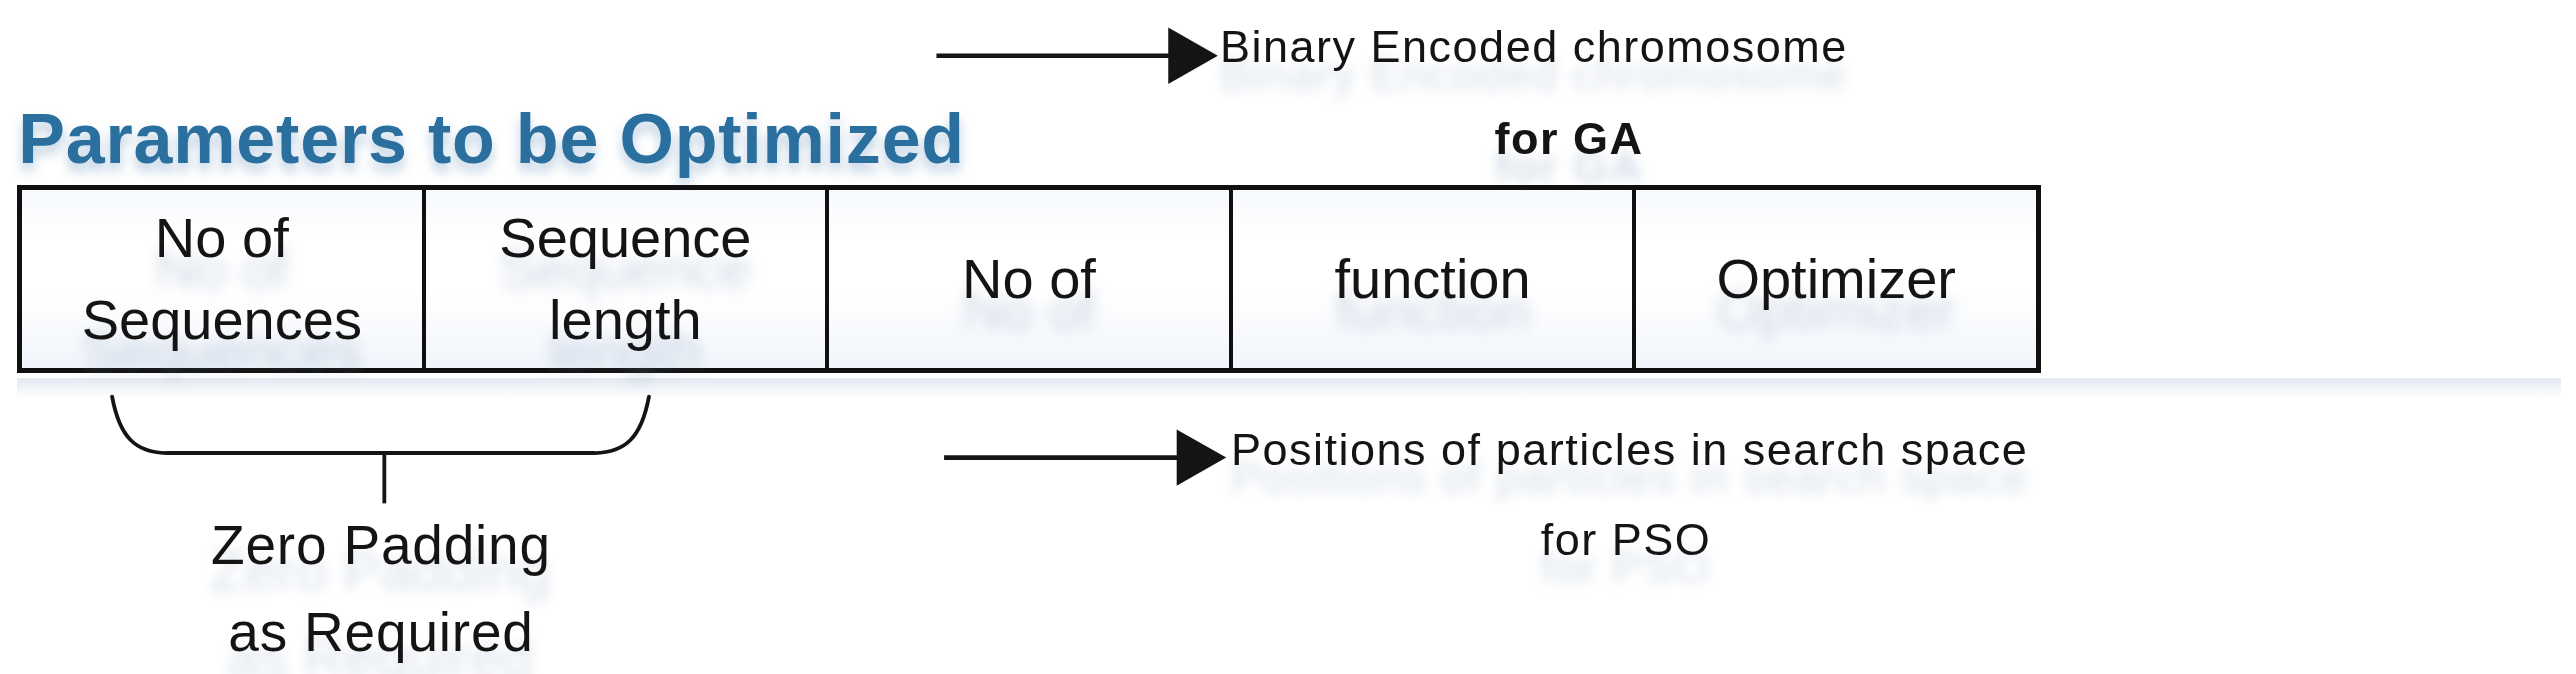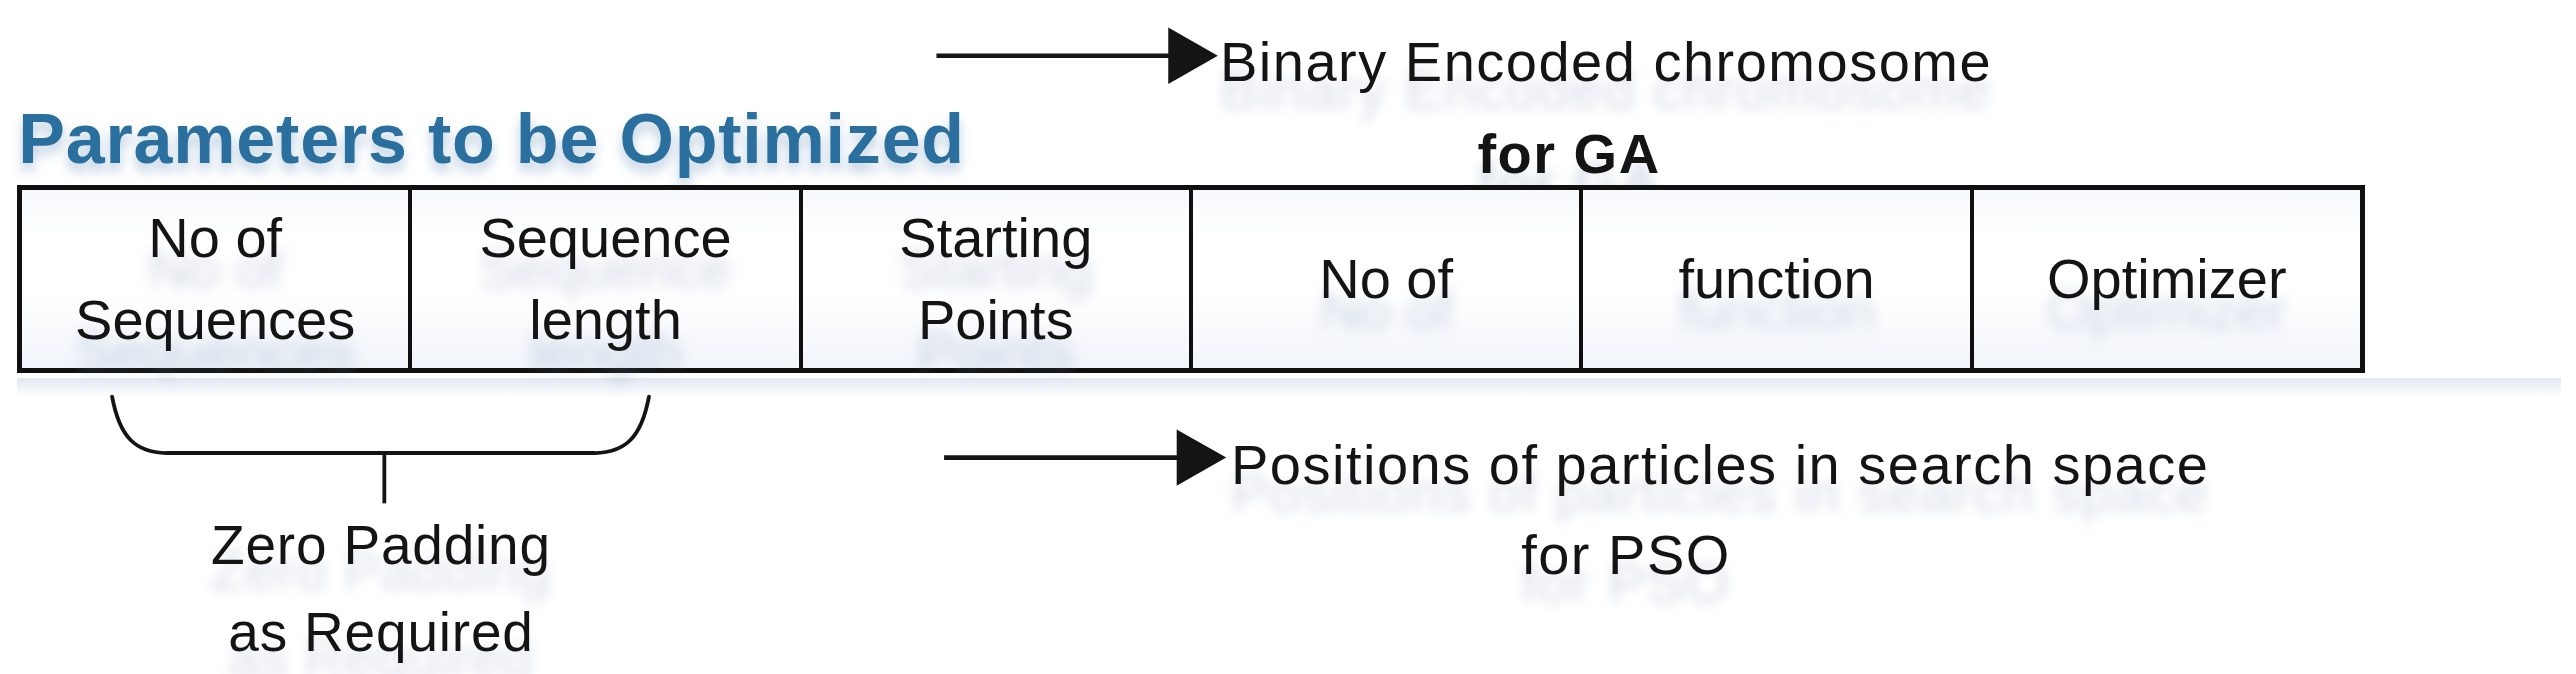--- a/index.html
+++ b/index.html
@@ -22,33 +22,32 @@
     left:18.3px; top:99px;
     font-size:70px; font-weight:bold;
     letter-spacing:0.8px;
     color:var(--title-color);
     text-shadow:0 7.6px 12.2px rgba(80,130,175,0.38);
     white-space:nowrap;
   }
 
   
   .anno{
-    font-size:56px;
+    font-size:45px;
     letter-spacing:1.5px;
     white-space:nowrap;
     color:var(--ink);
     text-shadow:0 27.5px 12.2px rgba(125,150,185,0.32);
-    margin-top:8px;
   }
   .anno-center{transform:translateX(-50%);}
 
   
   .param-table{
     left:17px; top:185px;
-    width:2348px; height:188px;
+    width:2024px; height:188px;
     border:5.3px solid #101010;
     display:flex;
     background:#ffffff;
   }
   .param-cell{
     flex:1 1 0;
     display:flex; flex-direction:column;
     justify-content:center; align-items:center;
     text-align:center;
     font-size:56px;
@@ -104,24 +103,20 @@
 <div class="abs param-table">
   <div class="param-cell">
     <div>No of</div>
     <div>Sequences</div>
   </div>
   <div class="param-cell">
     <div>Sequence</div>
     <div>length</div>
   </div>
   <div class="param-cell">
-    <div>Starting</div>
-    <div>Points</div>
-  </div>
-  <div class="param-cell">
     <div>No of</div>
   </div>
   <div class="param-cell">
     <div>function</div>
   </div>
   <div class="param-cell">
     <div>Optimizer</div>
     <div></div>
   </div>
 </div>

